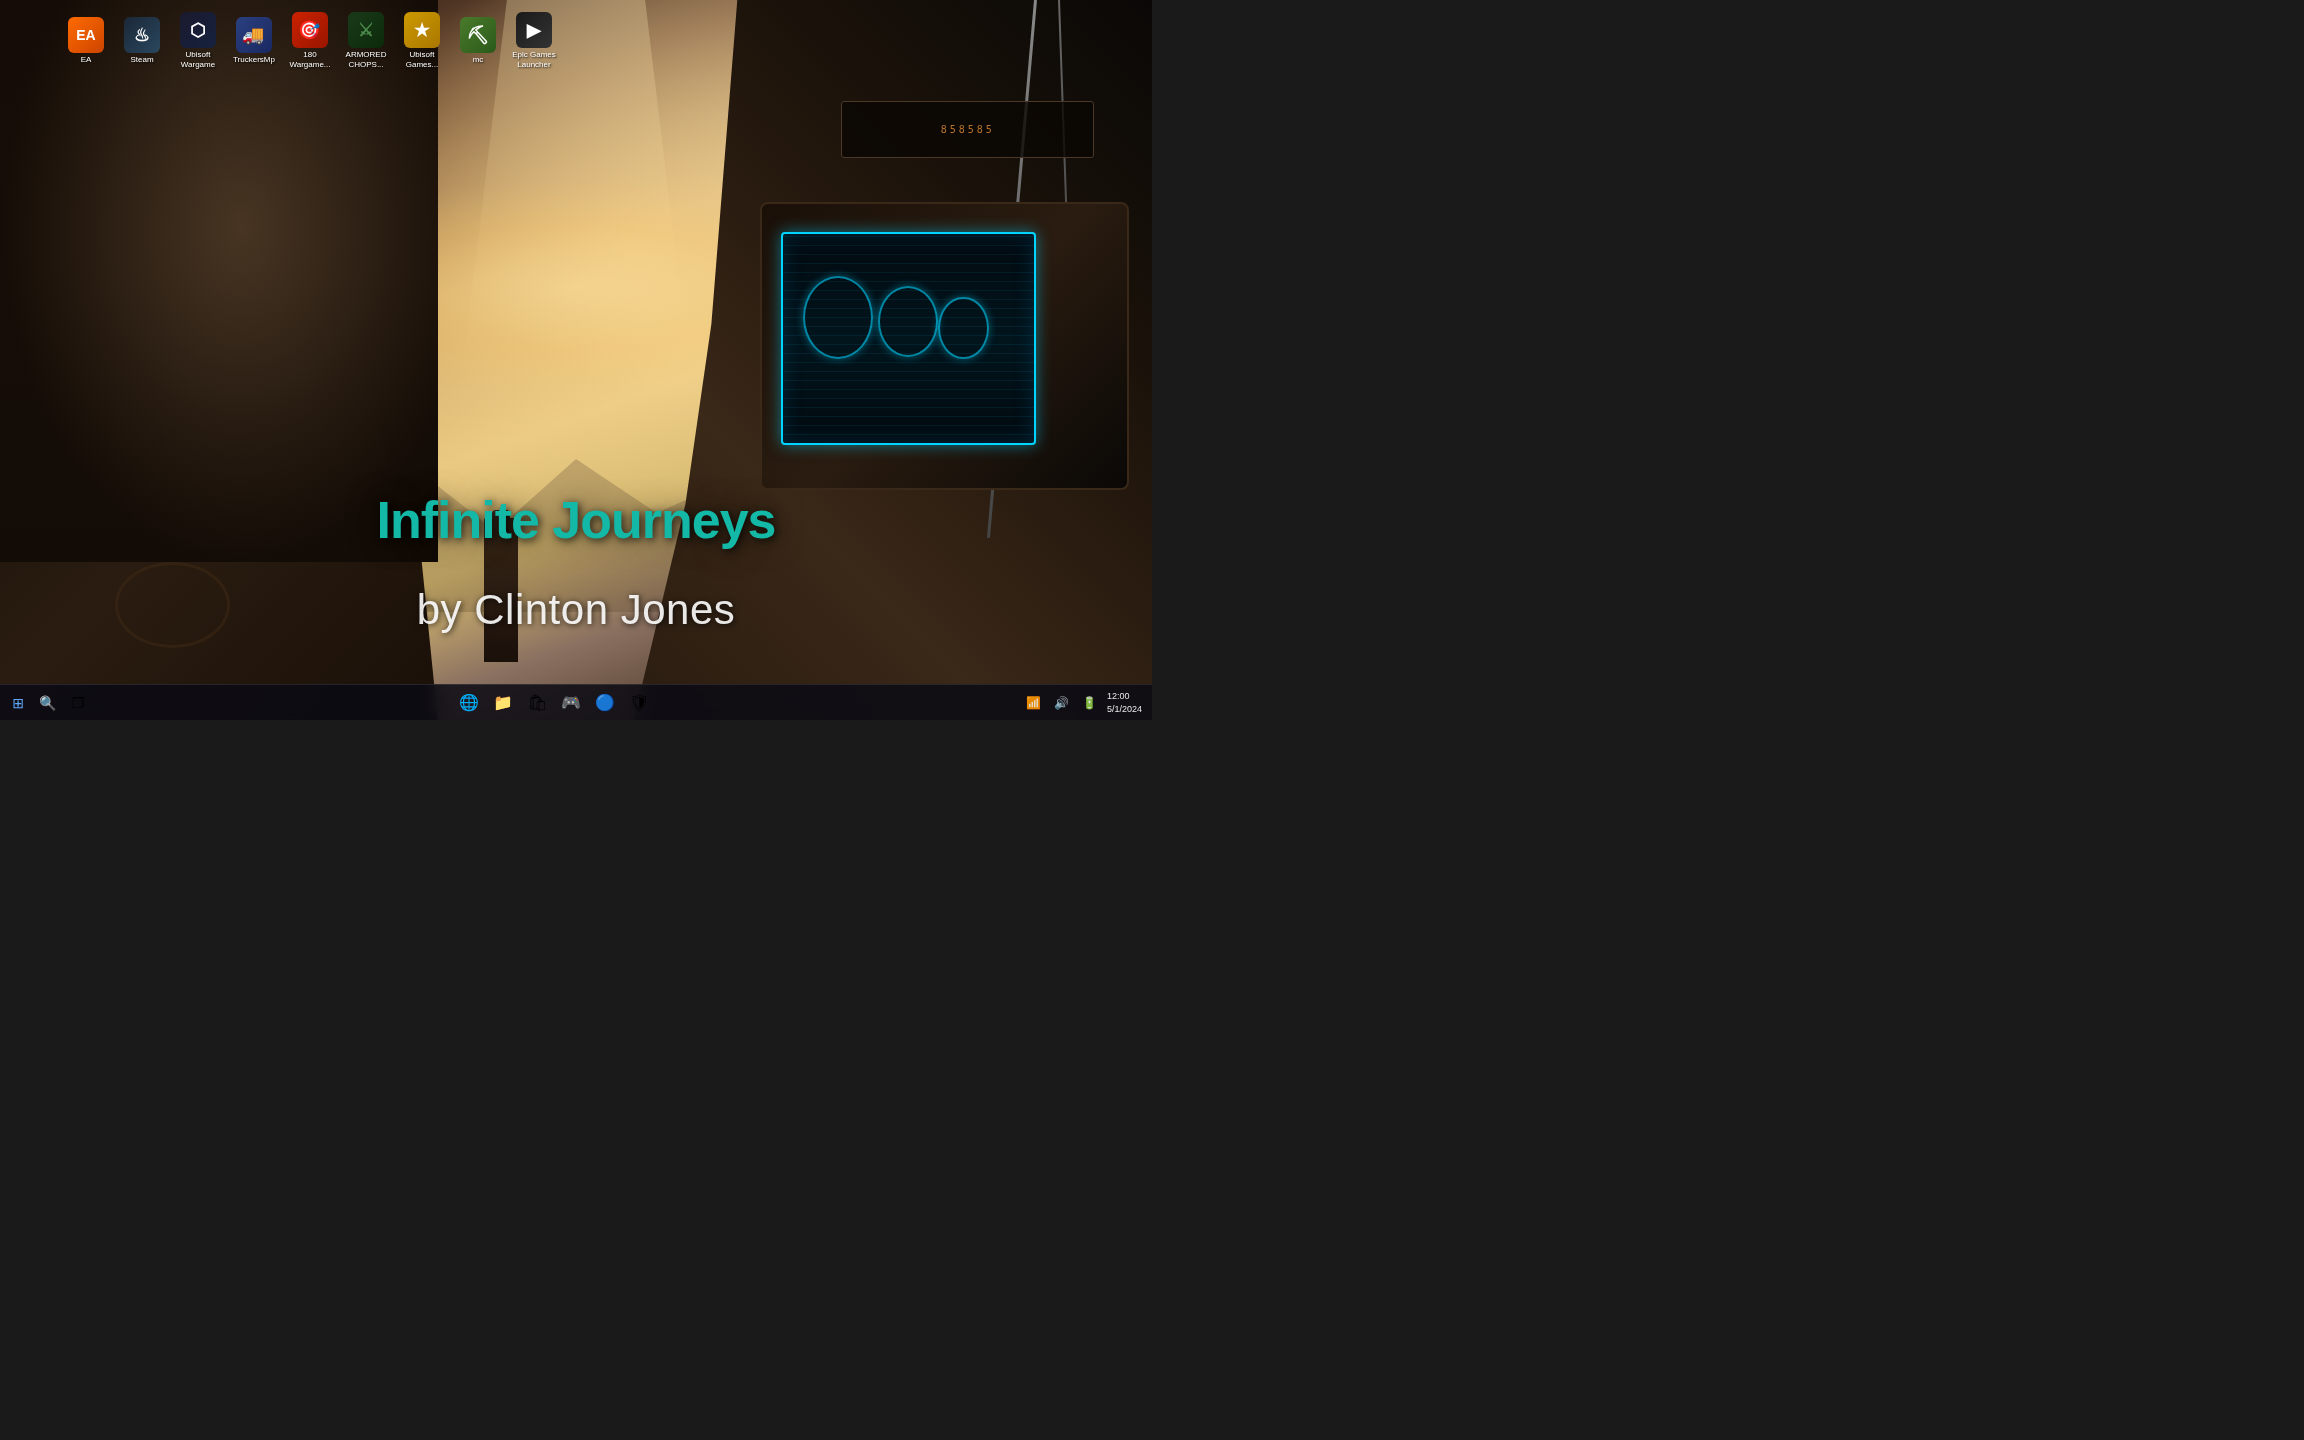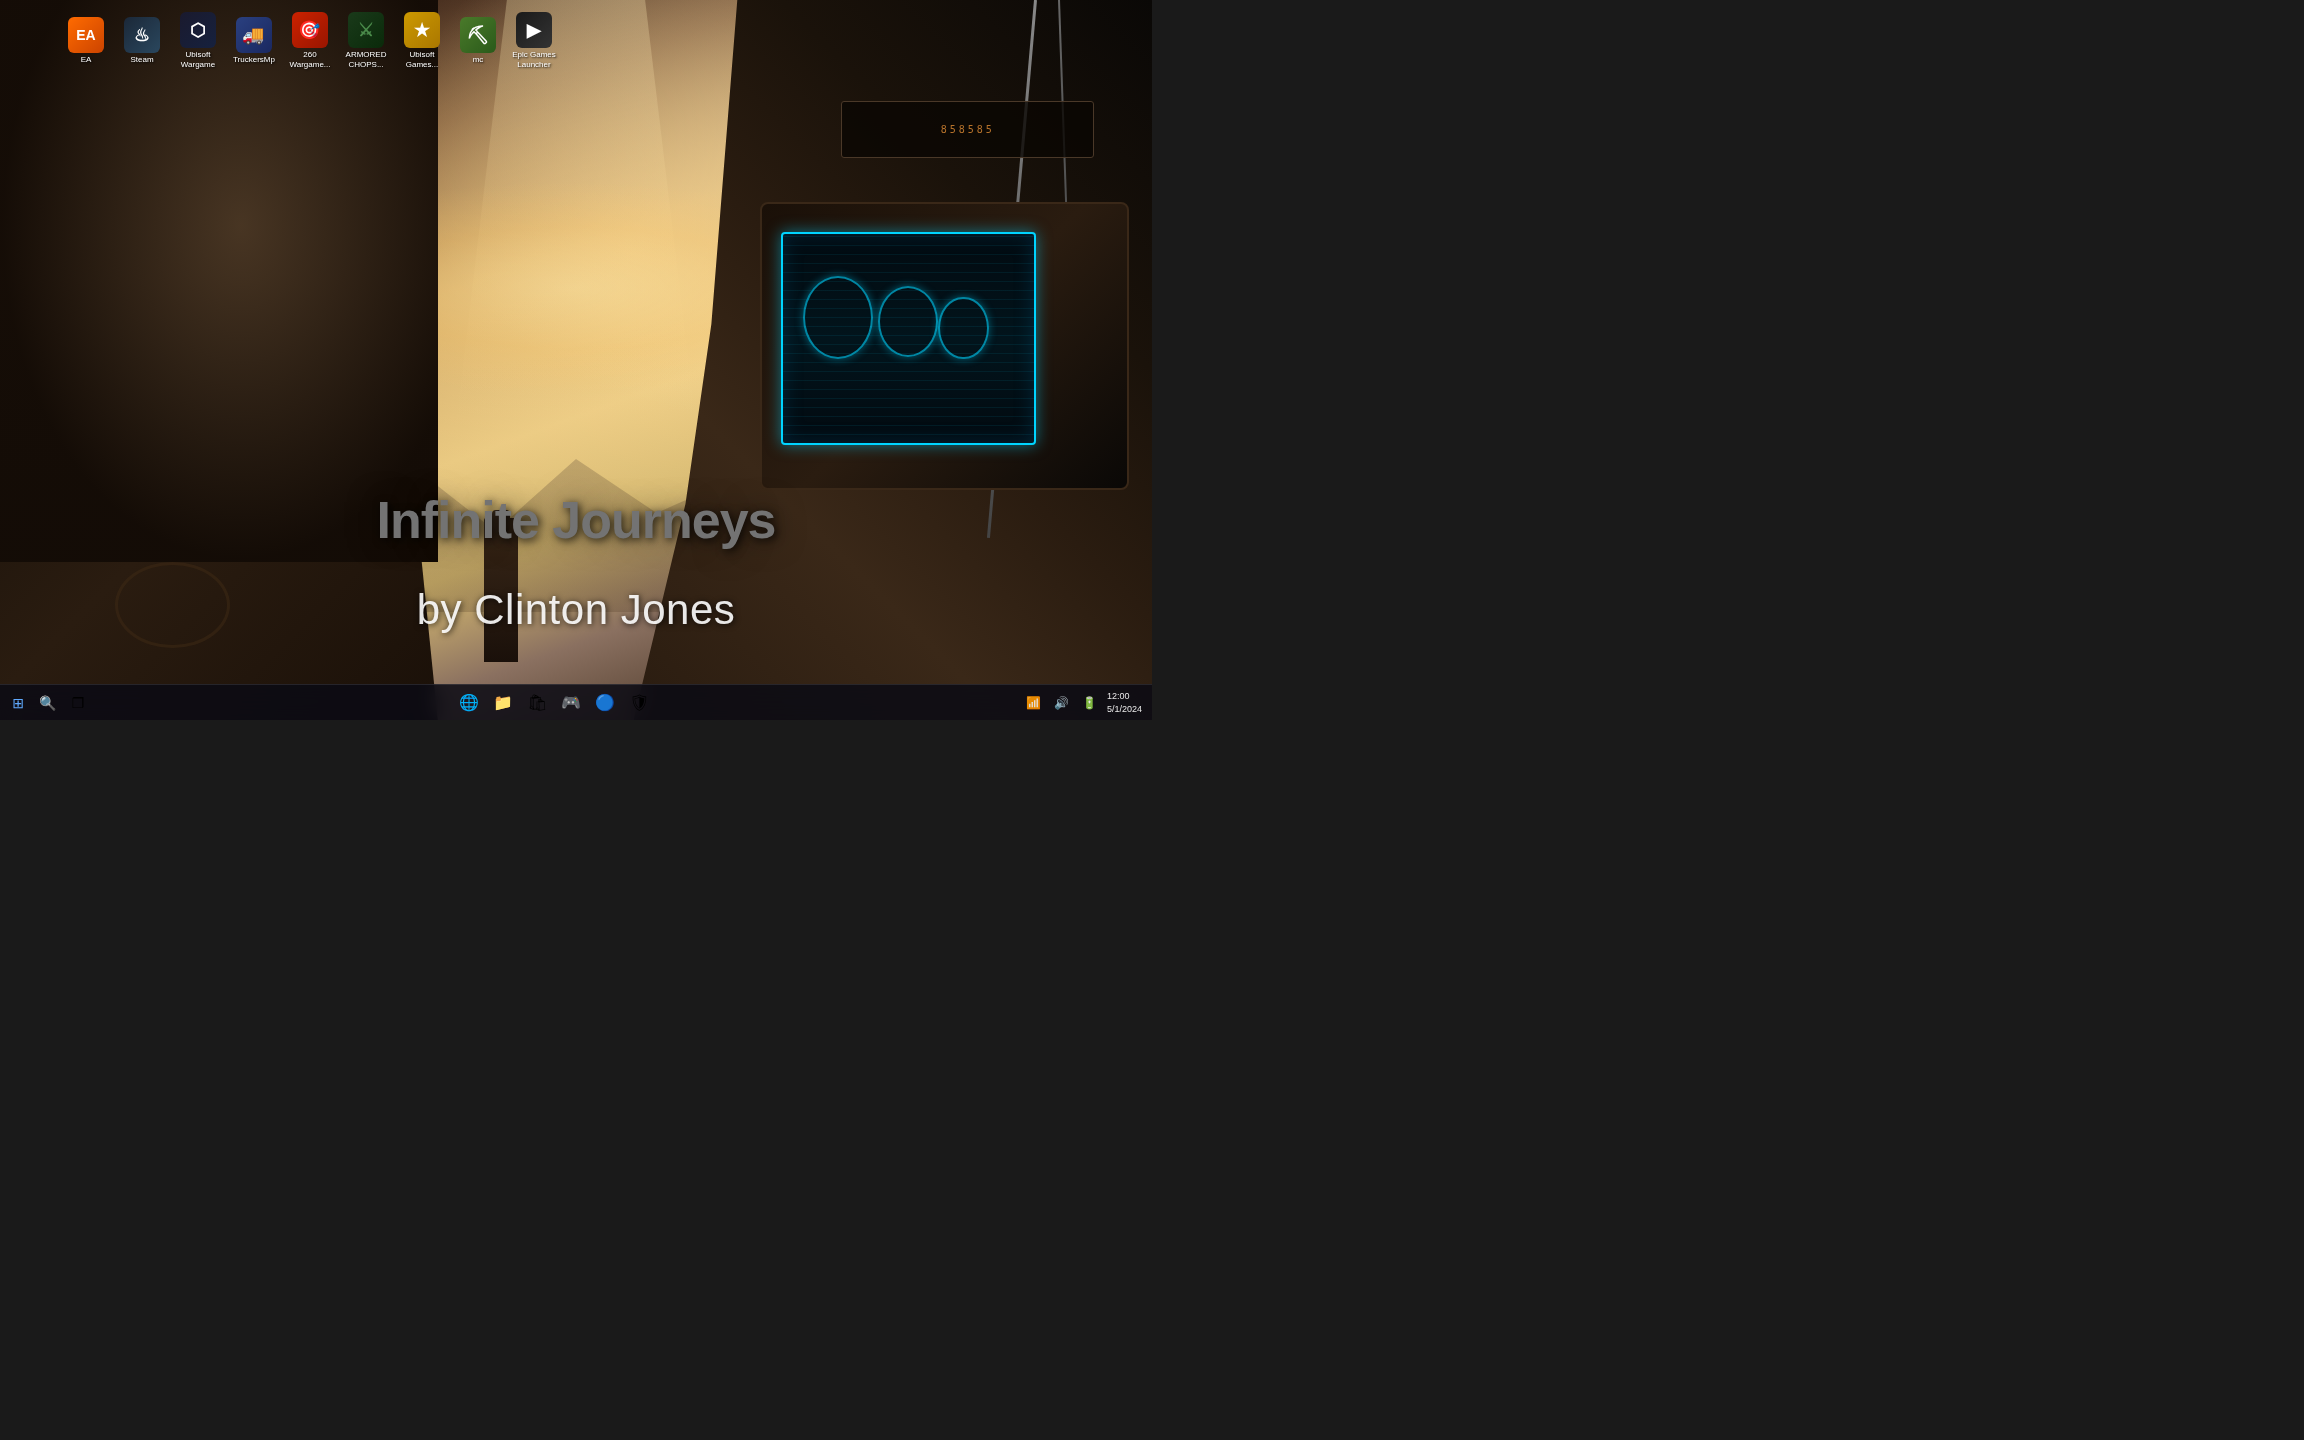--- a/index.html
+++ b/index.html
@@ -145,21 +145,21 @@
       left: 50%;
       transform: translateX(-50%);
       text-align: center;
       z-index: 10;
       width: 80%;
     }
 
     .main-title {
       font-size: 52px;
       font-weight: 800;
-      color: #737373;
+      color: #14b8a6;
       text-shadow: 2px 2px 8px rgba(0,0,0,0.8), 0 0 30px rgba(0,0,0,0.5);
       letter-spacing: -1px;
       line-height: 1.1;
       margin-bottom: 8px;
     }
 
     .sub-title {
       font-size: 42px;
       font-weight: 300;
       color: rgba(255,255,255,0.9);
@@ -457,21 +457,21 @@
       <div class="icon-img ubisoft-icon">⬡</div>
       <div class="icon-label">Ubisoft
 Wargame</div>
     </div>
     <div class="desktop-icon">
       <div class="icon-img truckers-icon">🚚</div>
       <div class="icon-label">TruckersMp</div>
     </div>
     <div class="desktop-icon">
       <div class="icon-img wargame-icon">🎯</div>
-      <div class="icon-label">260
+      <div class="icon-label">180
 Wargame...</div>
     </div>
     <div class="desktop-icon">
       <div class="icon-img armored-icon">⚔</div>
       <div class="icon-label">ARMORED
 CHOPS...</div>
     </div>
     <div class="desktop-icon">
       <div class="icon-img rockstar-icon">★</div>
       <div class="icon-label">Ubisoft

